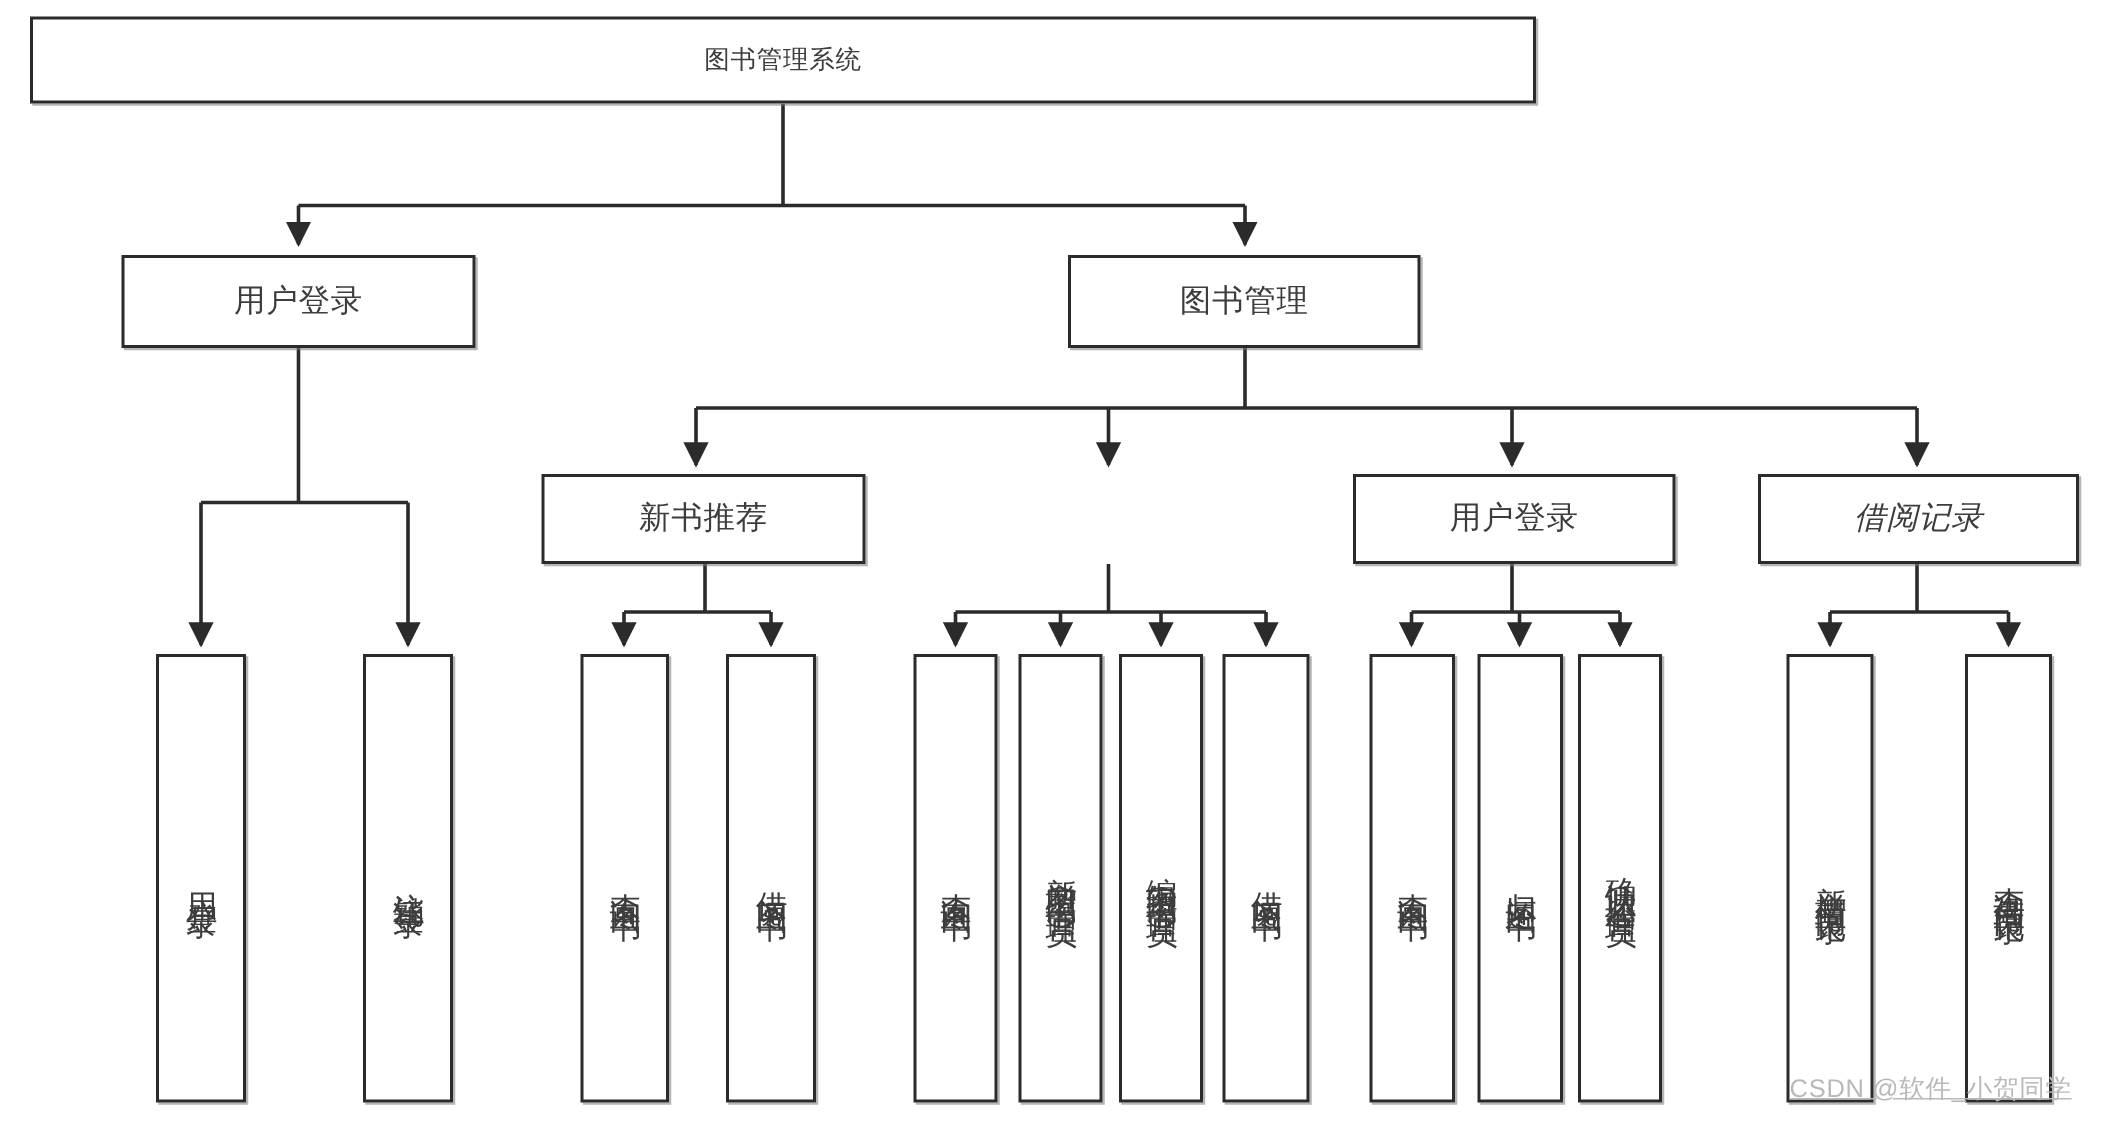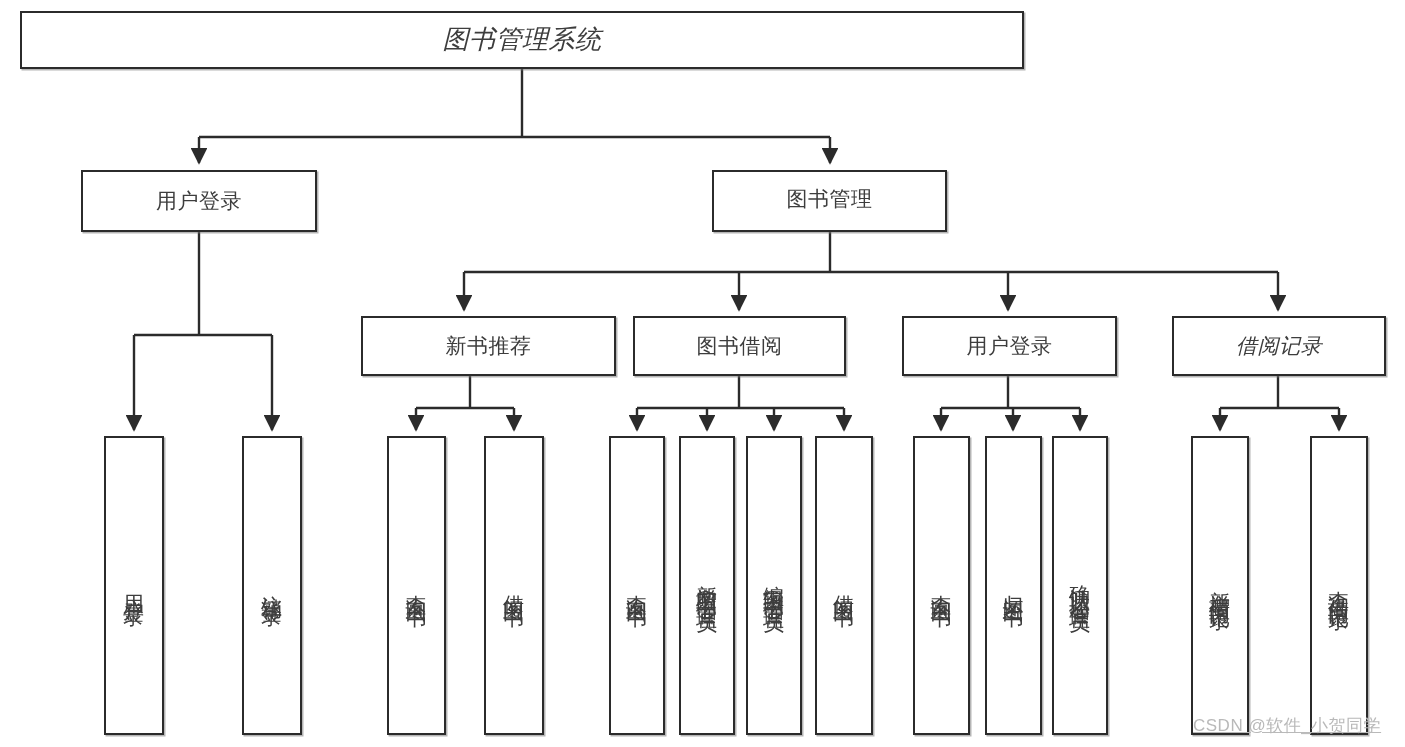--- a/index.html
+++ b/index.html
@@ -42,22 +42,21 @@
     line-height: 1.12;
     color: #3d3d3d;
   }
   
   .node.horiz .label {
     font-size: 21px;
     letter-spacing: 0.5px;
     writing-mode: horizontal-tb;
   }
   .node.root .label {
-    font-size: 26px;
-    font-style: italic;
+    font-size: 17px;
   }
   
   .node.vert {
     padding: 6px 0;
   }
   .node.vert .label {
     writing-mode: vertical-rl;
     text-orientation: upright;
     font-size: 21px;
     line-height: 1.0;
@@ -129,29 +128,26 @@
     </g>
   </svg>
 
   <div class="node horiz root" style="left:20px; top:11px; width:1004px; height:58px;">
     <span class="label">图书管理系统</span>
   </div>
 
   <div class="node horiz" style="left:81px; top:170px; width:236px; height:62px;">
     <span class="label">用户登录</span>
   </div>
-  <div class="node horiz" style="left:712px; top:170px; width:235px; height:62px;font-family:Liberation Mono, monospace;">
+  <div class="node horiz" style="left:712px; top:170px; width:235px; height:62px;">
     <span class="label">图书管理</span>
   </div>
 
-  <div class="node horiz" style="left:361px; top:316px; width:255px; height:60px;">
+  <div class="node horiz" style="left:361px; top:316px; width:216px; height:60px;">
     <span class="label">新书推荐</span>
-  </div>
-  <div class="node horiz" style="left:633px; top:316px; width:213px; height:60px;">
-    <span class="label">图书借阅</span>
   </div>
   <div class="node horiz" style="left:902px; top:316px; width:215px; height:60px;">
     <span class="label">用户登录</span>
   </div>
   <div class="node horiz" style="left:1172px; top:316px; width:214px; height:60px;font-style:italic;">
     <span class="label">借阅记录</span>
   </div>
 
   <div class="node vert" style="left:104px; top:436px; width:60px; height:299px;">
     <span class="label">用户登录</span>

